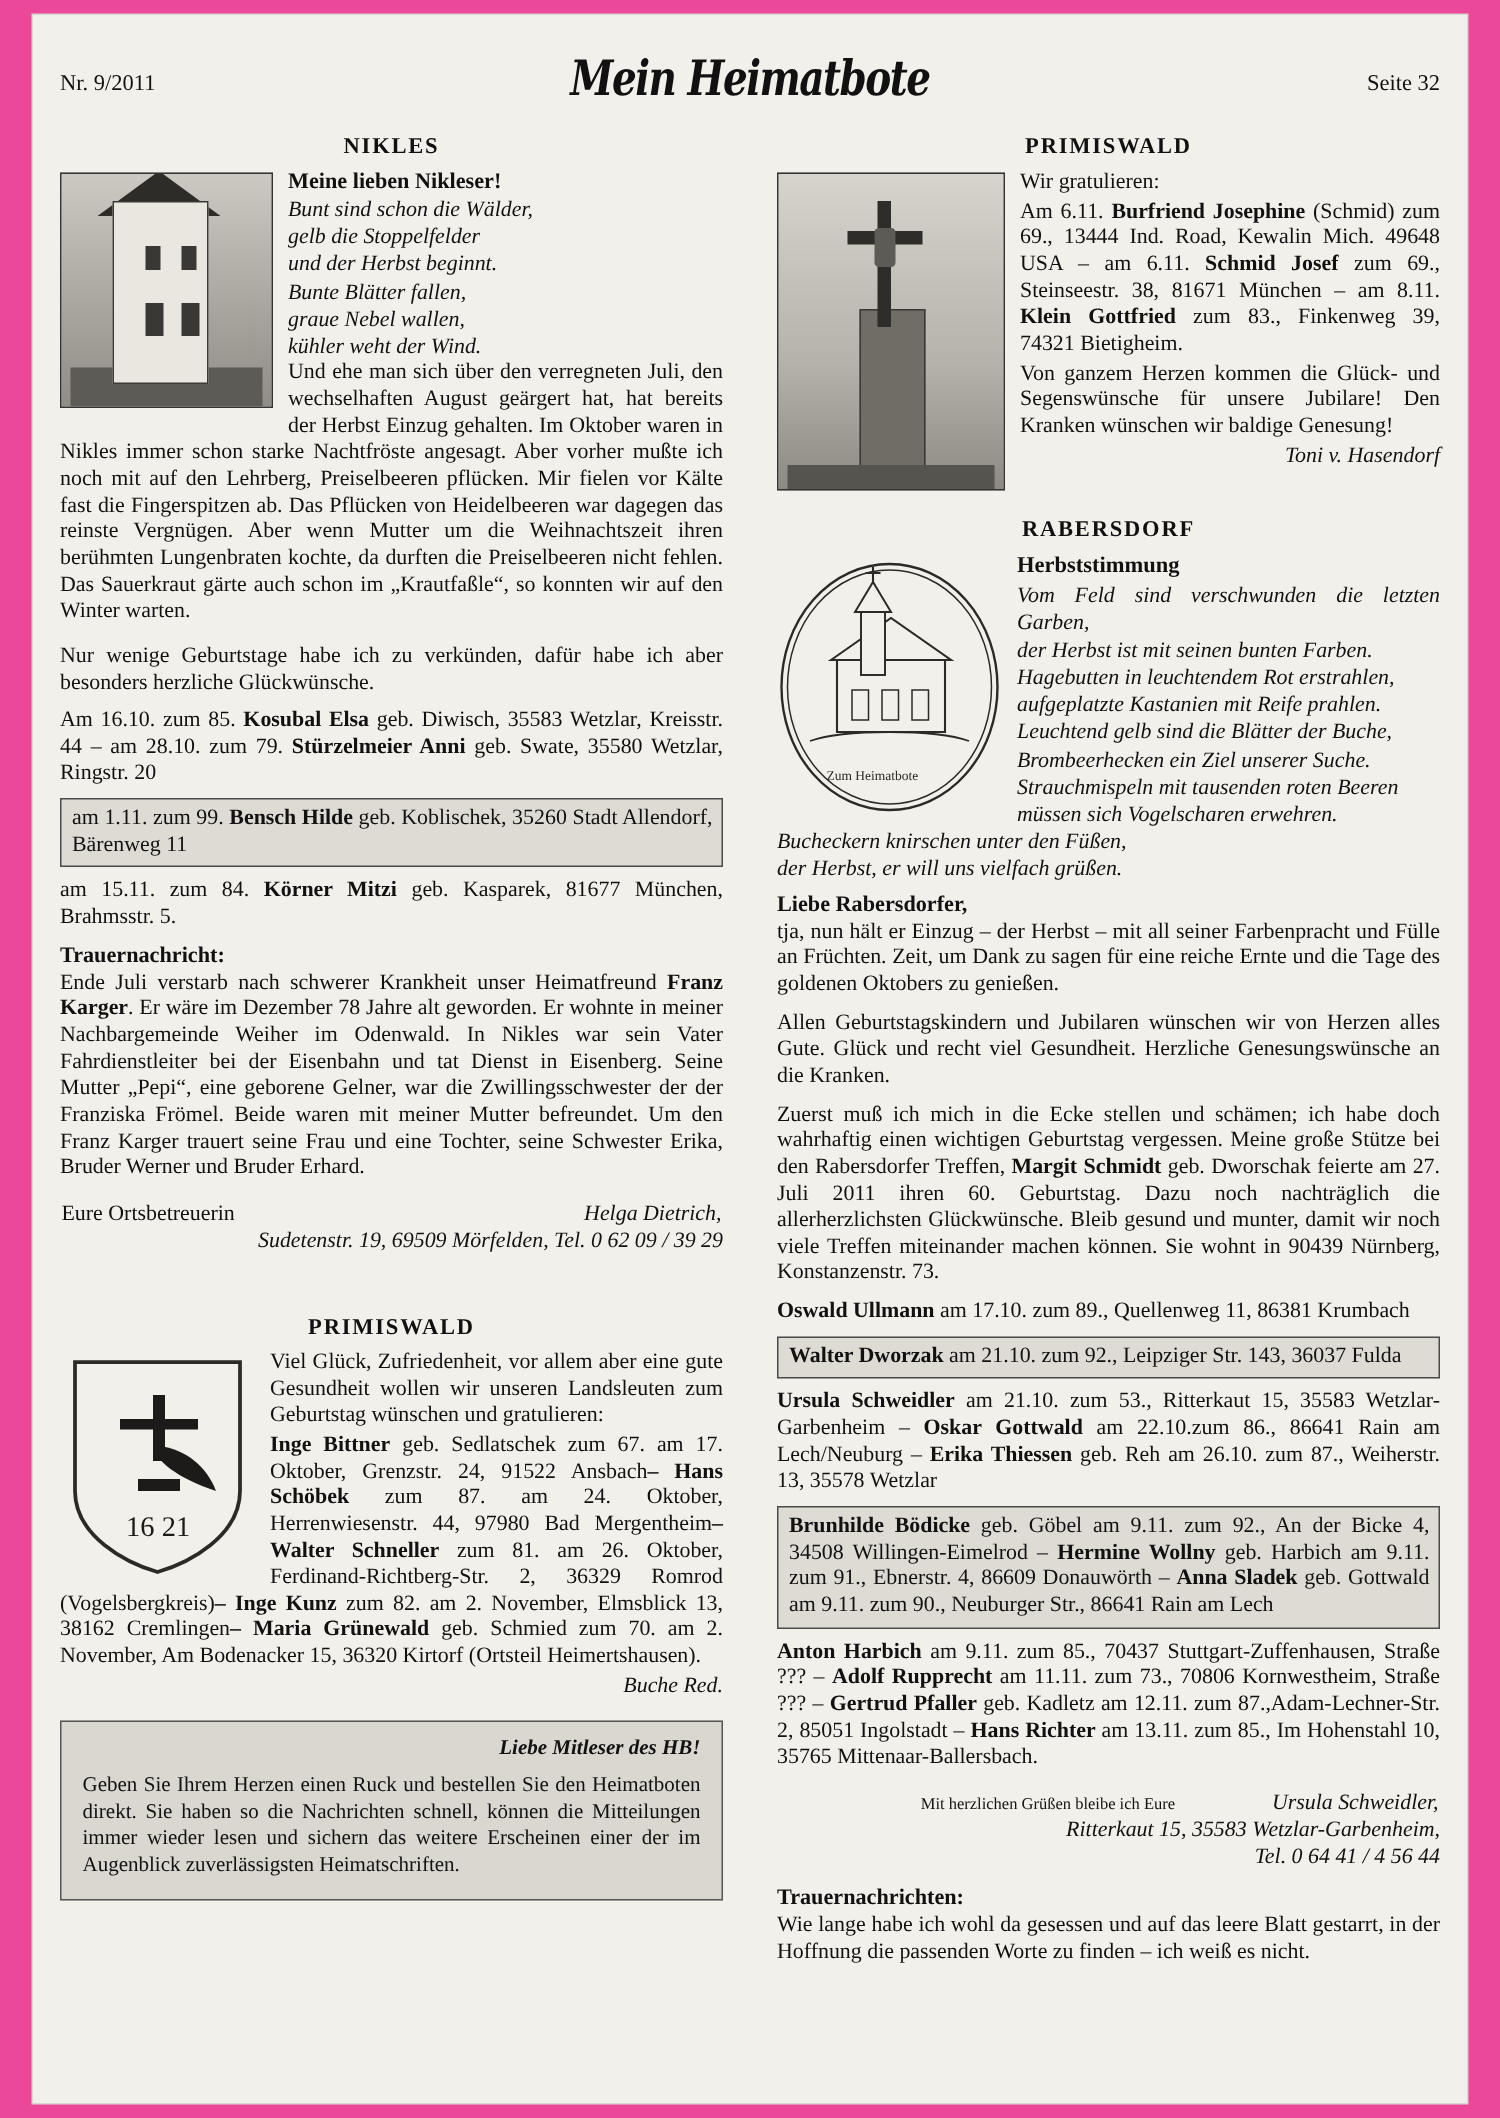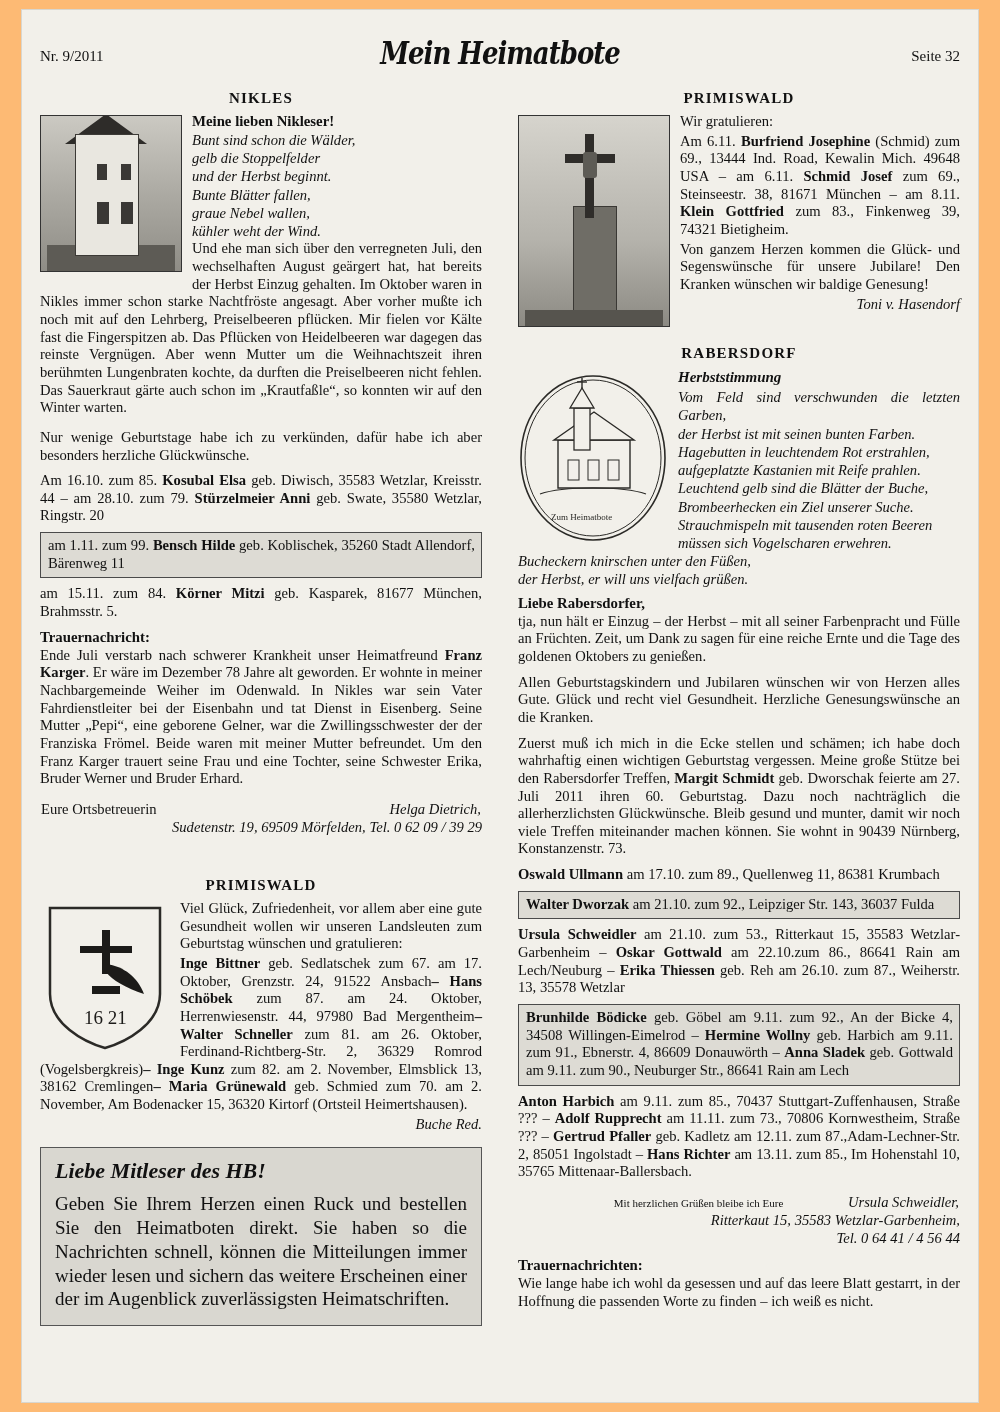--- a/index.html
+++ b/index.html
@@ -5,21 +5,21 @@
   html,body{margin:0;padding:0;}
   body{
     width:1000px;height:1412px;
     background:#cfcdc6;
     font-family:"Liberation Serif", serif;
     color:#111;
   }
   .page{
     position:relative;
     width:1000px;height:1412px;
-    background:#fdba74;
+    background:#ec4899;
     overflow:hidden;
   }
   .sheet{
     position:absolute;
     left:22px;top:10px;
     width:956px;height:1392px;
     background:#f2f0ea;
     box-shadow:0 0 0 1px #d8d6cf;
   }
   
@@ -84,25 +84,26 @@
     text-align:justify;
   }
   .notice{
     border:1px solid #555;
     background:#d9d7d0;
     padding:10px 14px 14px 14px;
     margin-top:14px;
   }
   .notice h3{
     margin:0 0 8px 0;
-    font-size:22px;
+    font-size:14px;
     font-style:italic;
     font-weight:bold;
-  }
-  .notice p{font-size:19px;line-height:1.25;}
+    text-align:right;
+  }
+  .notice p{font-size:14px;line-height:1.25;}
 
   
   .photo{
     float:left;
     width:140px;height:155px;
     margin:2px 10px 4px 0;
     border:1px solid #333;
     background:#b9b7b0;
     position:relative;
     overflow:hidden;
@@ -130,21 +131,21 @@
 
   .sketch{
     float:left;width:150px;height:168px;margin:0 10px 2px 0;
     position:relative;
   }
   .sketch svg{display:block;}
 
   .poem{font-style:italic;font-size:14.6px;line-height:1.25;}
   .clear{clear:both;}
   .lead{font-weight:bold;font-size:14.8px;}
-  .hdr-it{font-weight:bold;font-style:italic;font-size:15px;margin-bottom:2px;}
+  .hdr-it{font-weight:bold;font-size:15px;margin-bottom:2px;}
   .spacer6{height:6px;}
   .spacer10{height:10px;}
   .spacer14{height:14px;}
   .spacer20{height:20px;}
 </style>
 </head>
 <body>
 
 <div class="page">
   <div class="sheet">

